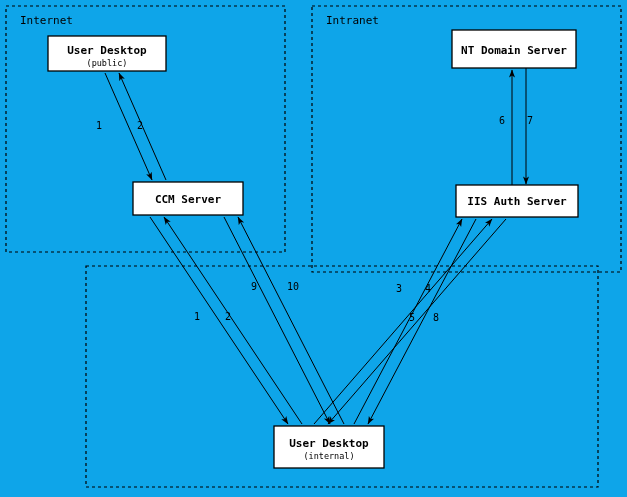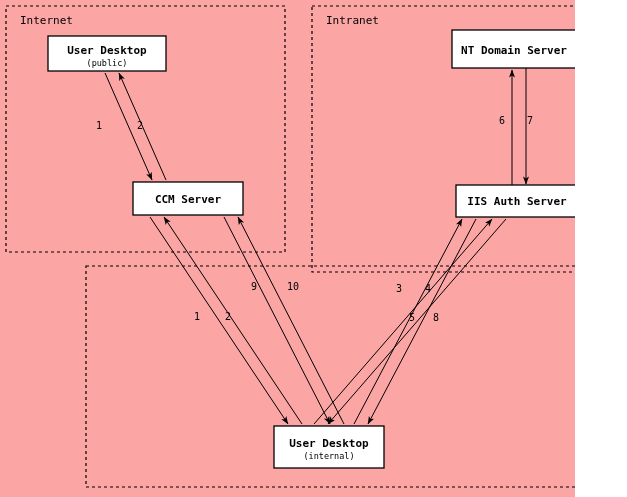--- a/index.html
+++ b/index.html
@@ -5,23 +5,23 @@
   html, body {
     margin: 0;
     padding: 0;
     background: #ffffff;
   }
   body {
     font-family: "DejaVu Sans Mono", monospace;
   }
   #diagram-root {
     position: relative;
-    width: 575px;
+    width: 627px;
     height: 497px;
-    background: #fca5a5;
+    background: #0ea5e9;
     overflow: hidden;
   }
   #diagram-svg {
     position: absolute;
     top: 0;
     left: 0;
     width: 627px;
     height: 497px;
   }
   .zone-label {

